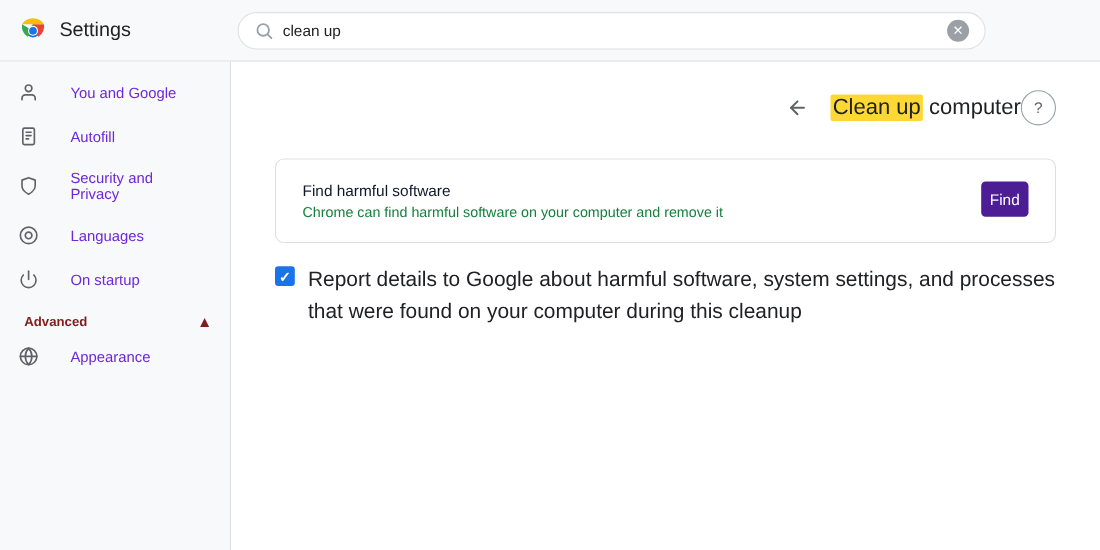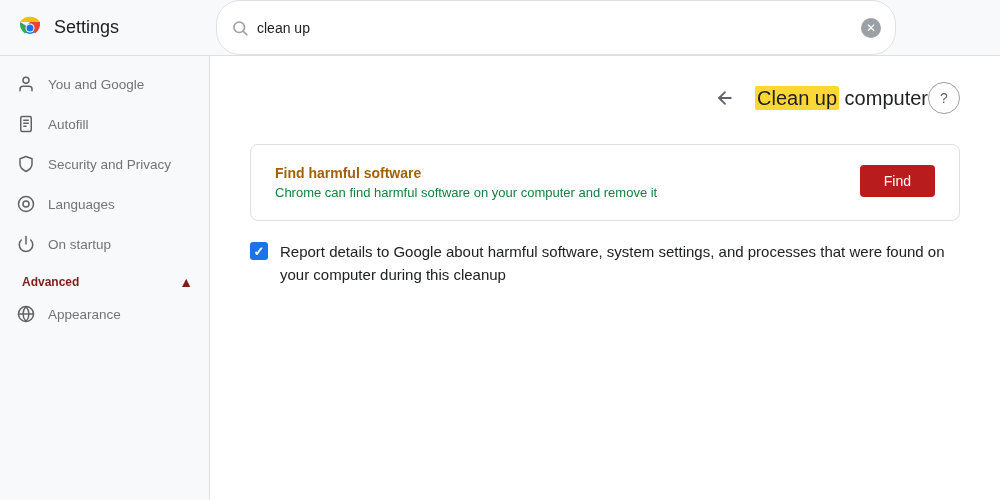--- a/index.html
+++ b/index.html
@@ -3,20 +3,21 @@
   <meta charset="utf-8">
   <style>
     * { margin: 0; padding: 0; box-sizing: border-box; }
     body { font-family: 'Segoe UI', Arial, sans-serif; background: #fff; width: 1000px; height: 500px; overflow: hidden; display: flex; flex-direction: column; }
 
     
     .top-bar {
       height: 56px;
       background: #f8f9fa;
       display: flex;
+      align-items: center;
       padding: 0 16px;
       border-bottom: 1px solid #e0e0e0;
       flex-shrink: 0;
     }
     .logo-area {
       display: flex;
       align-items: center;
       gap: 10px;
       width: 200px;
       flex-shrink: 0;
@@ -75,25 +76,25 @@
       border-right: 1px solid #e0e0e0;
       background: #f8f9fa;
       padding: 8px 0;
     }
     .sidebar::-webkit-scrollbar { width: 6px; }
     .sidebar::-webkit-scrollbar-thumb { background: #ccc; border-radius: 3px; }
 
     .sidebar-item {
       display: flex;
       align-items: center;
-      gap: 12px;
+      gap: 28px;
       padding: 10px 16px;
       cursor: pointer;
       font-size: 13.5px;
-      color: #737373;
+      color: #6d28d9;
       border-radius: 0 24px 24px 0;
       margin-right: 8px;
       transition: background 0.15s;
     }
     .sidebar-icon {
       width: 20px;
       height: 20px;
       display: flex;
       align-items: center;
       justify-content: center;
@@ -175,34 +176,34 @@
       border-radius: 8px;
       padding: 20px 24px;
       display: flex;
       align-items: flex-start;
       justify-content: space-between;
       gap: 20px;
     }
     .card-text-block {}
     .card-title {
       font-size: 14px;
-      font-weight: 700;
-      color: #a16207;
+      font-weight: 400;
+      color: #0f172a;
       margin-bottom: 4px;
     }
     .card-subtitle {
       font-size: 13px;
       color: #15803d;
     }
     .find-btn {
-      background: #b91c1c;
+      background: #4c1d95;
       color: #fff;
       border: none;
       border-radius: 4px;
-      padding: 8px 24px;
+      padding: 8px 8px;
       font-size: 14px;
       cursor: pointer;
       font-weight: 500;
       white-space: nowrap;
       flex-shrink: 0;
     }
 
     .checkbox-row {
       display: flex;
       align-items: flex-start;
@@ -220,21 +221,21 @@
       height: 18px;
       background: #1a73e8;
       border-radius: 3px;
       display: flex;
       align-items: center;
       justify-content: center;
       cursor: pointer;
     }
     .checkmark { color: #fff; font-size: 13px; font-weight: bold; }
     .checkbox-label {
-      font-size: 15px;
+      font-size: 19px;
       color: #202124;
       line-height: 1.5;
     }
 
     
     svg.chrome-logo-svg { width: 28px; height: 28px; }
   </style>
 </head>
 <body>
 

